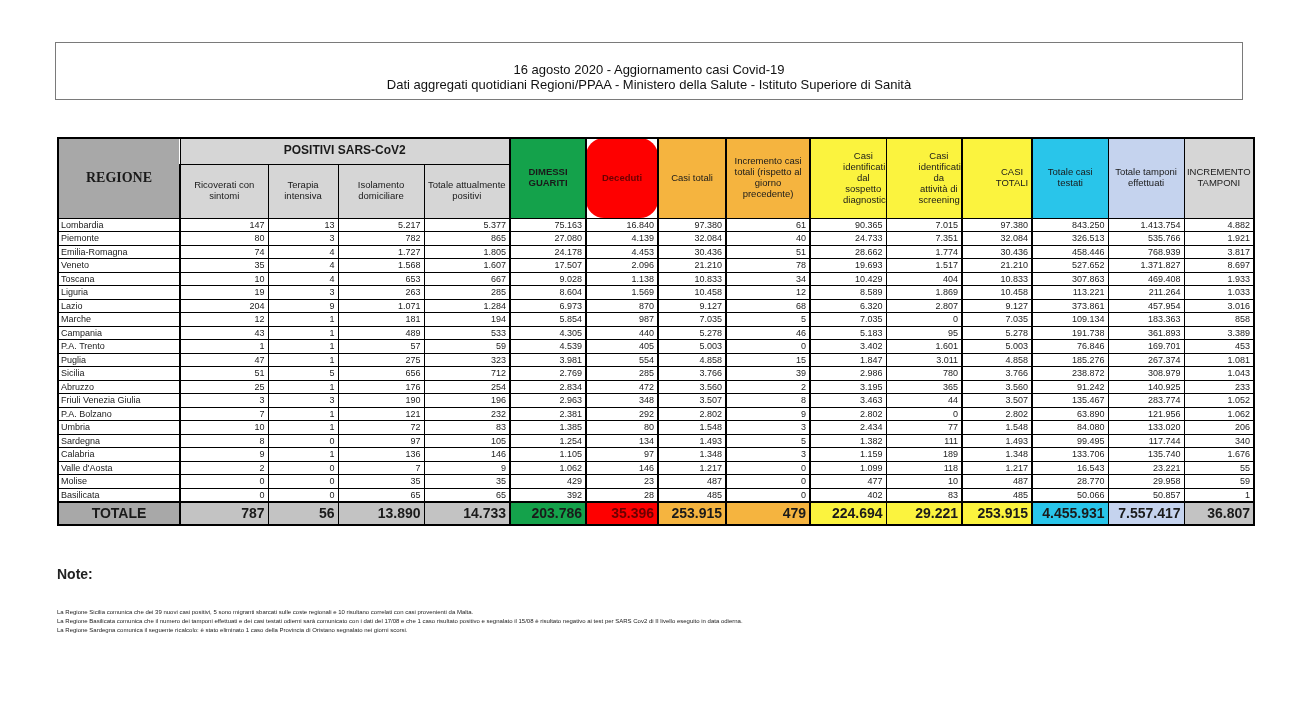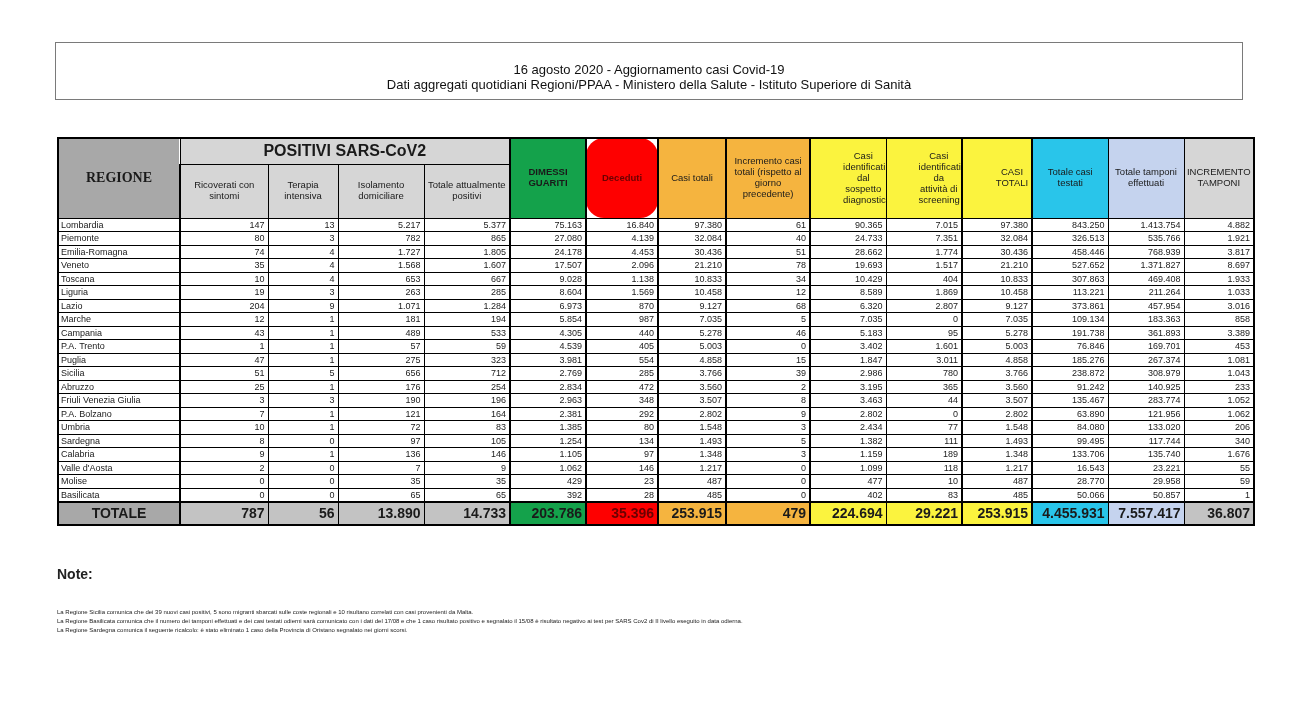--- a/index.html
+++ b/index.html
@@ -13,21 +13,21 @@
   .title-box{position:absolute;left:55px;top:42px;width:1188px;height:58px;
     border:1.5px solid #7a7a7a;background:#fff;display:flex;flex-direction:column;
     justify-content:flex-end;align-items:center;padding:7px 0;}
   .title-box .t1,.title-box .t2{font-size:13px;color:#111;}
   table{position:absolute;left:57px;top:137px;width:1188px;border-collapse:collapse;
     table-layout:fixed;border:2px solid var(--border);}
   th,td{border:1px solid #000;overflow:hidden;}
   thead th{font-size:9.5px;font-weight:normal;text-align:center;vertical-align:middle;
     padding:1px 2px;line-height:1.15;}
   th.c-reg{background:var(--gray-dark);font-weight:bold;font-size:14px;font-family:Liberation Serif, serif;}
-  th.c-band{background:var(--gray-light);font-weight:bold;font-size:16px;height:26px;}
+  th.c-band{background:var(--gray-light);font-weight:bold;font-size:12px;height:26px;}
   th.c-sub{background:var(--gray-light);height:54px;}
   th.c-green{background:var(--green);font-weight:bold;}
   th.c-red{background:var(--red);color:#6b0000;font-weight:bold;border-radius:18px;}
   th.c-orange{background:var(--orange);}
   th.c-yellow{background:var(--yellow);padding-left:32px;}
   th.c-cyan{background:var(--cyan);}
   th.c-peri{background:var(--peri);}
   th.c-gray{background:var(--gray-light);}
   tbody td{font-size:9px;height:13.5px;padding:0 3px;background:#fff;
     border-left:1px solid #000;border-top:1px solid #8a8a8a;}
@@ -342,21 +342,21 @@
         <td class="num">3.507</td>
         <td class="num">135.467</td>
         <td class="num">283.774</td>
         <td class="num">1.052</td>
       </tr>
       <tr>
         <td class="region">P.A. Bolzano</td>
         <td class="num">7</td>
         <td class="num">1</td>
         <td class="num">121</td>
-        <td class="num">164</td>
+        <td class="num">232</td>
         <td class="num">2.381</td>
         <td class="num">292</td>
         <td class="num">2.802</td>
         <td class="num">9</td>
         <td class="num">2.802</td>
         <td class="num">0</td>
         <td class="num">2.802</td>
         <td class="num">63.890</td>
         <td class="num">121.956</td>
         <td class="num">1.062</td>

